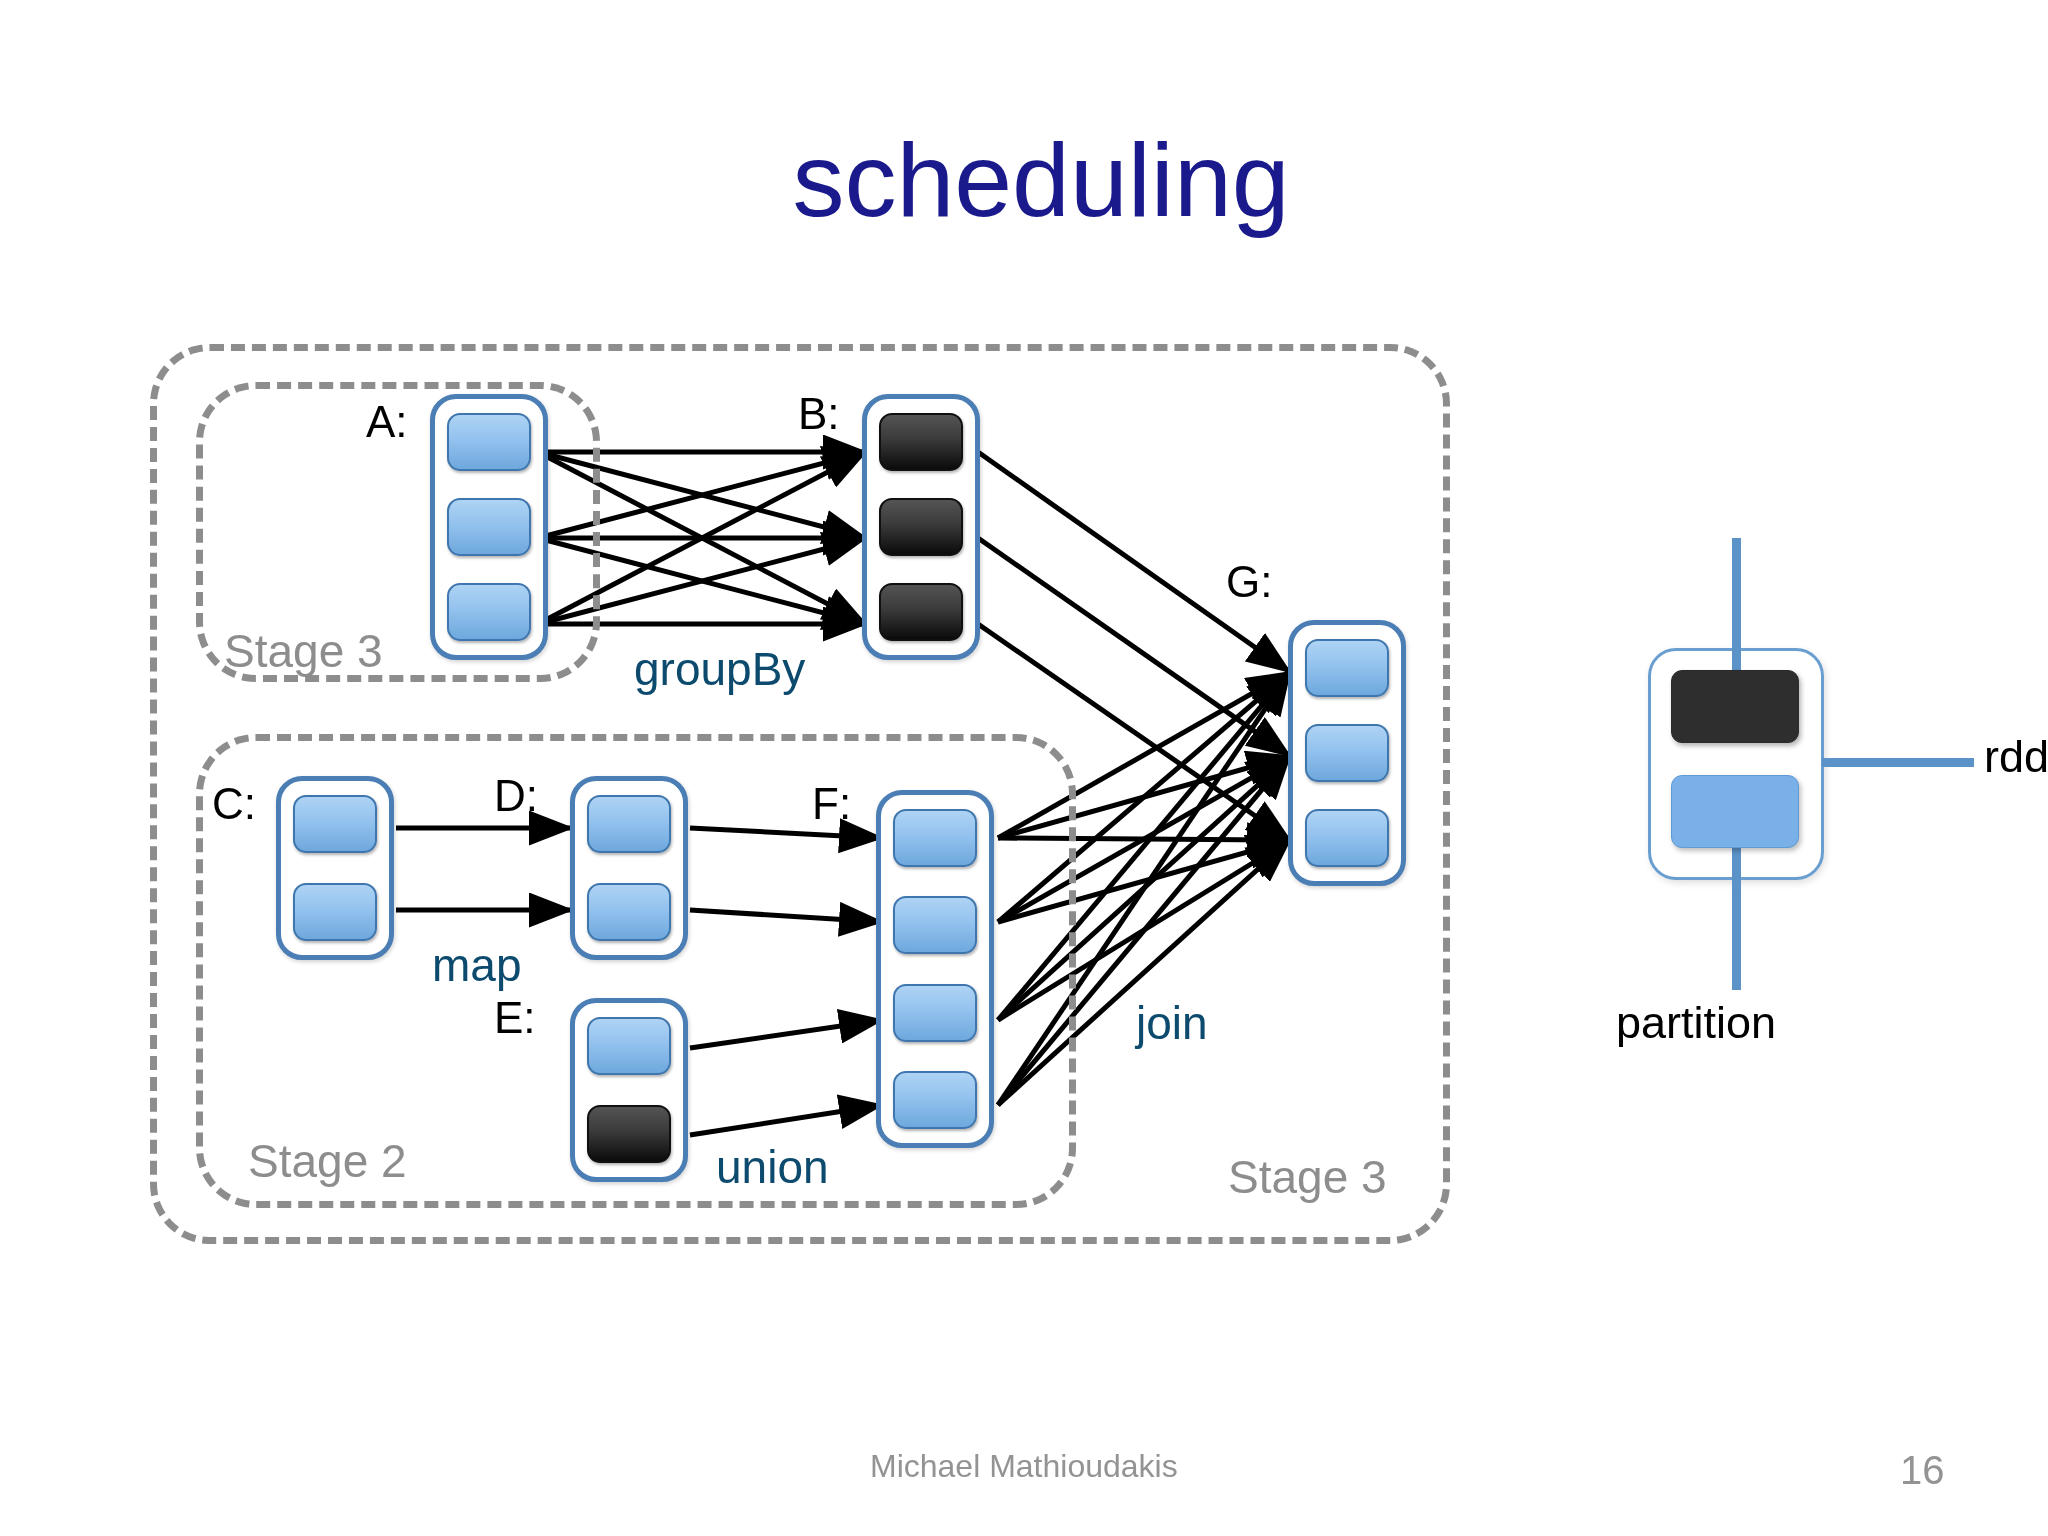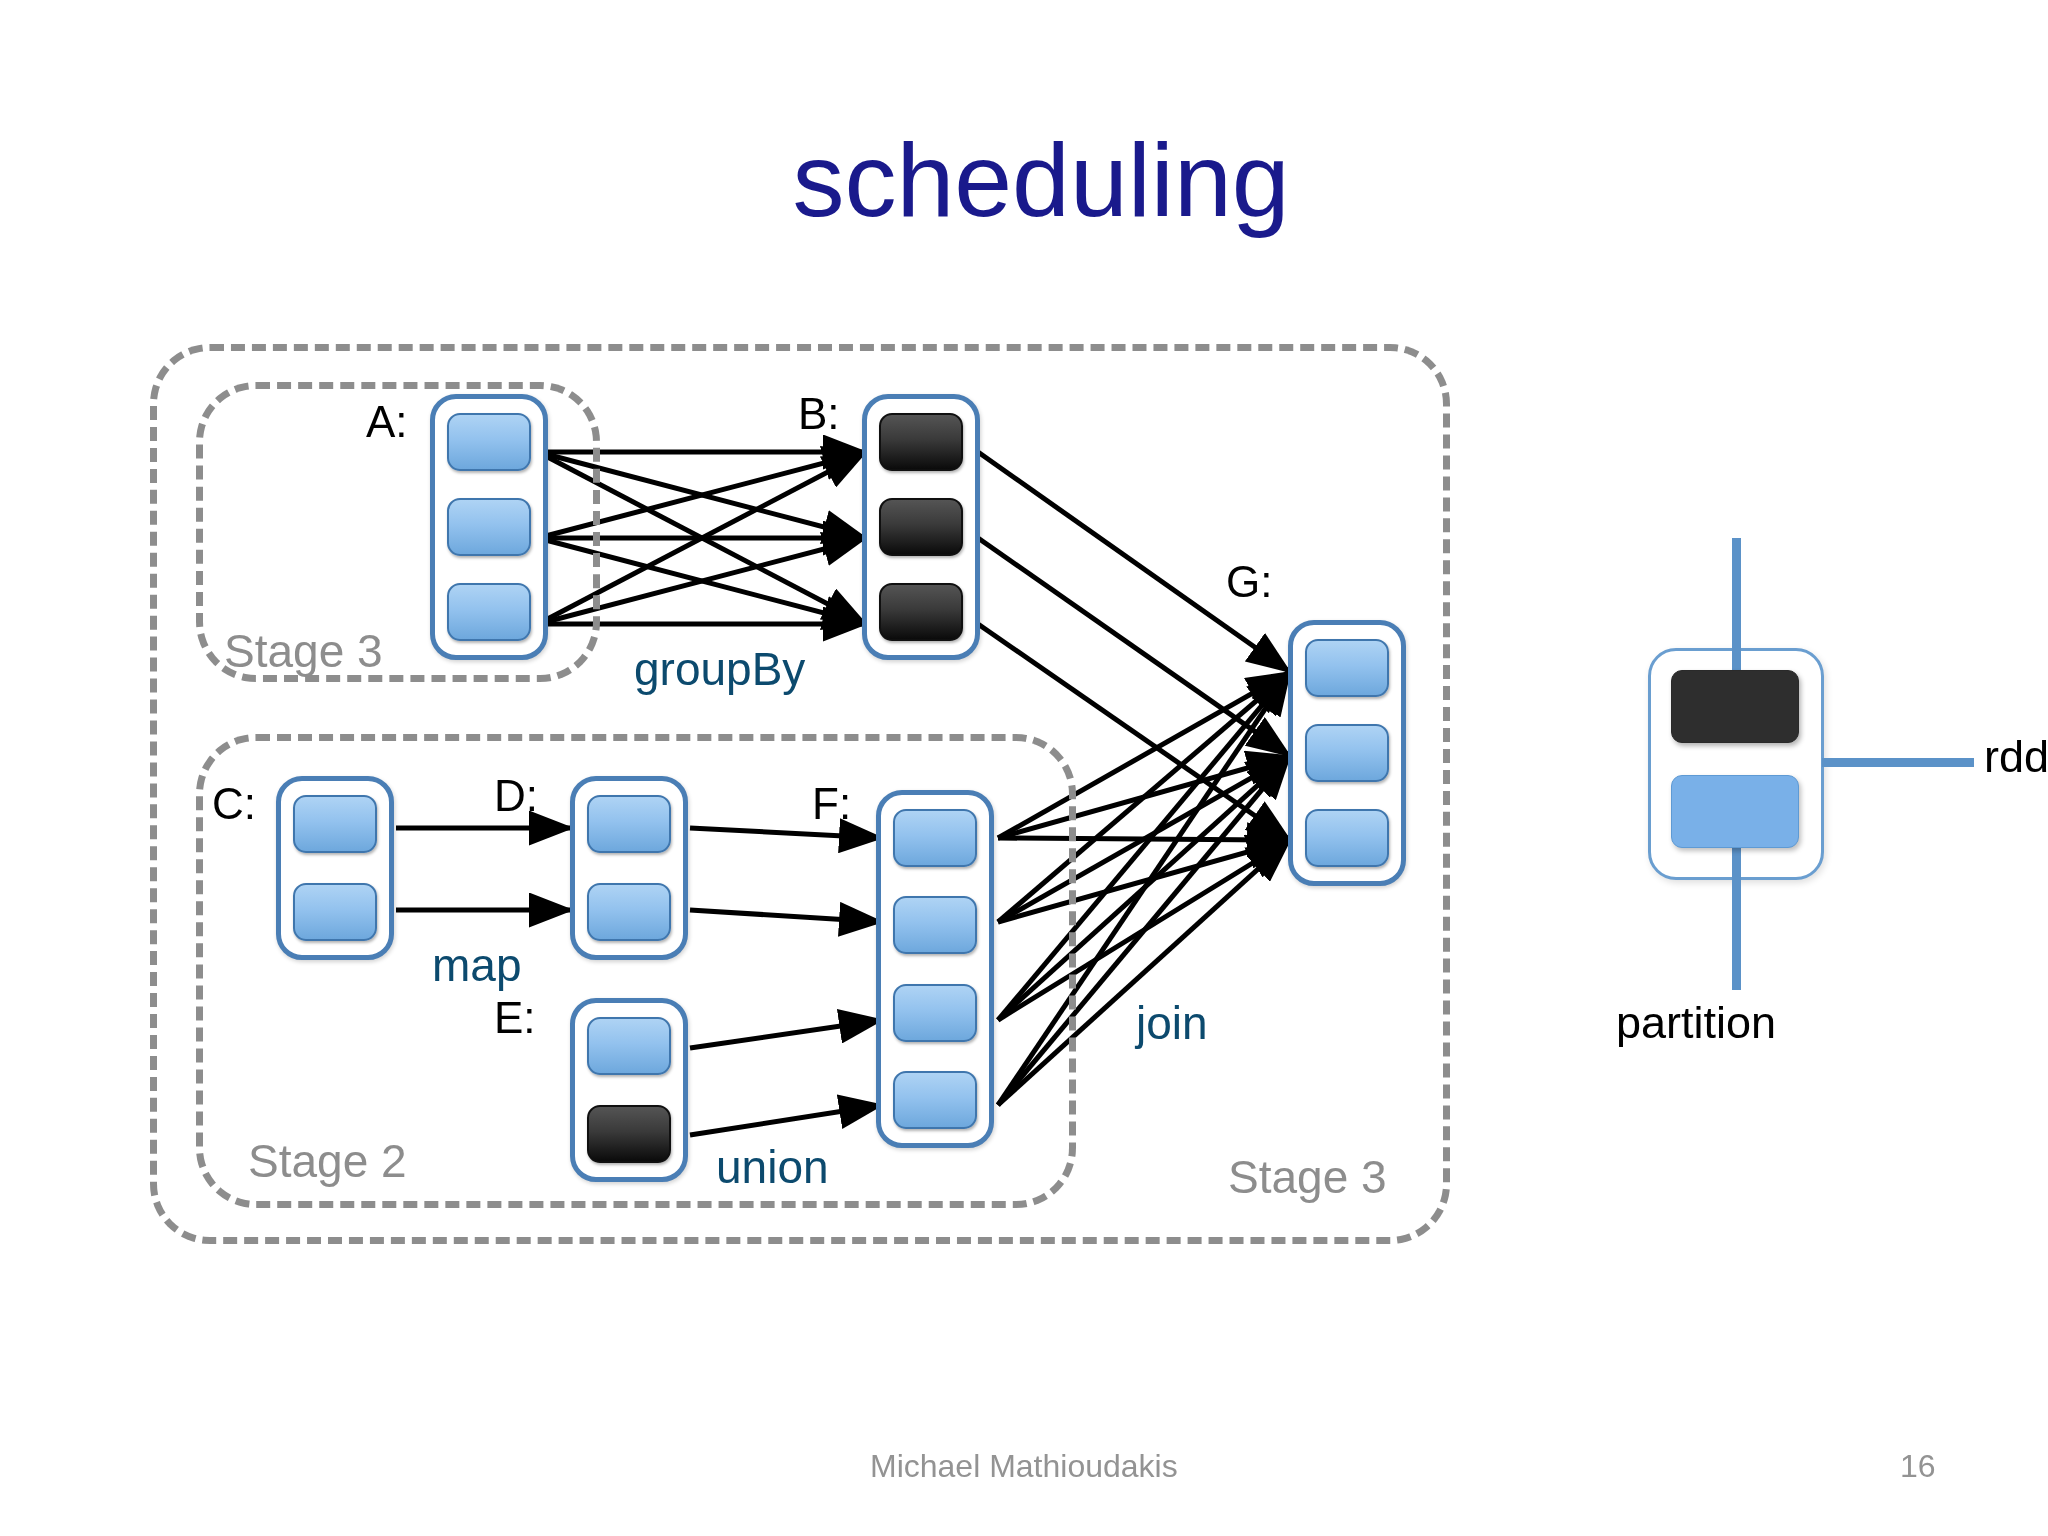--- a/index.html
+++ b/index.html
@@ -176,21 +176,21 @@
     font-family: "Liberation Sans", sans-serif;
     font-size: 32px;
     color: #939393;
     white-space: nowrap;
   }
   #footer-pagenum {
     position: absolute;
     left: 1900px;
     top: 1448px;
     font-family: "Liberation Sans", sans-serif;
-    font-size: 32px;
+    font-size: 40px;
     color: #939393;
     white-space: nowrap;
   }
 </style>
 </head>
 <body>
 
 <div id="slide-title">scheduling</div>
 
 <div id="diagram">

